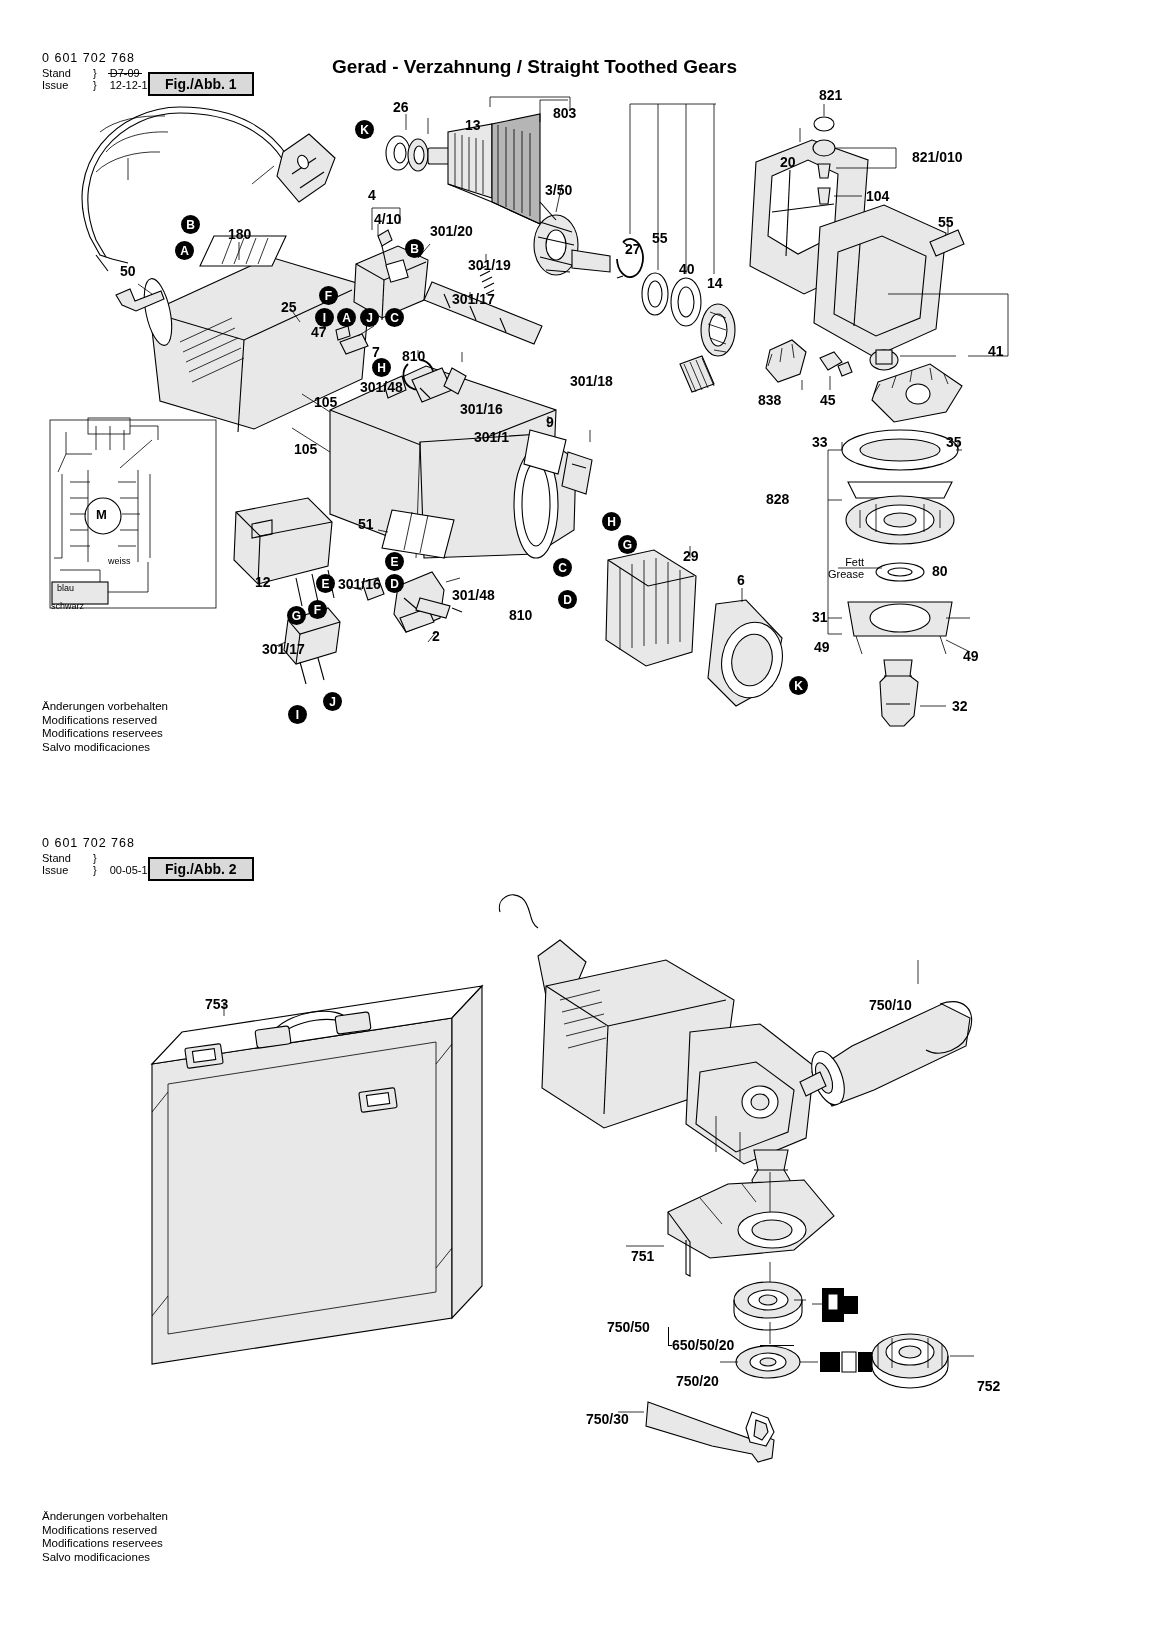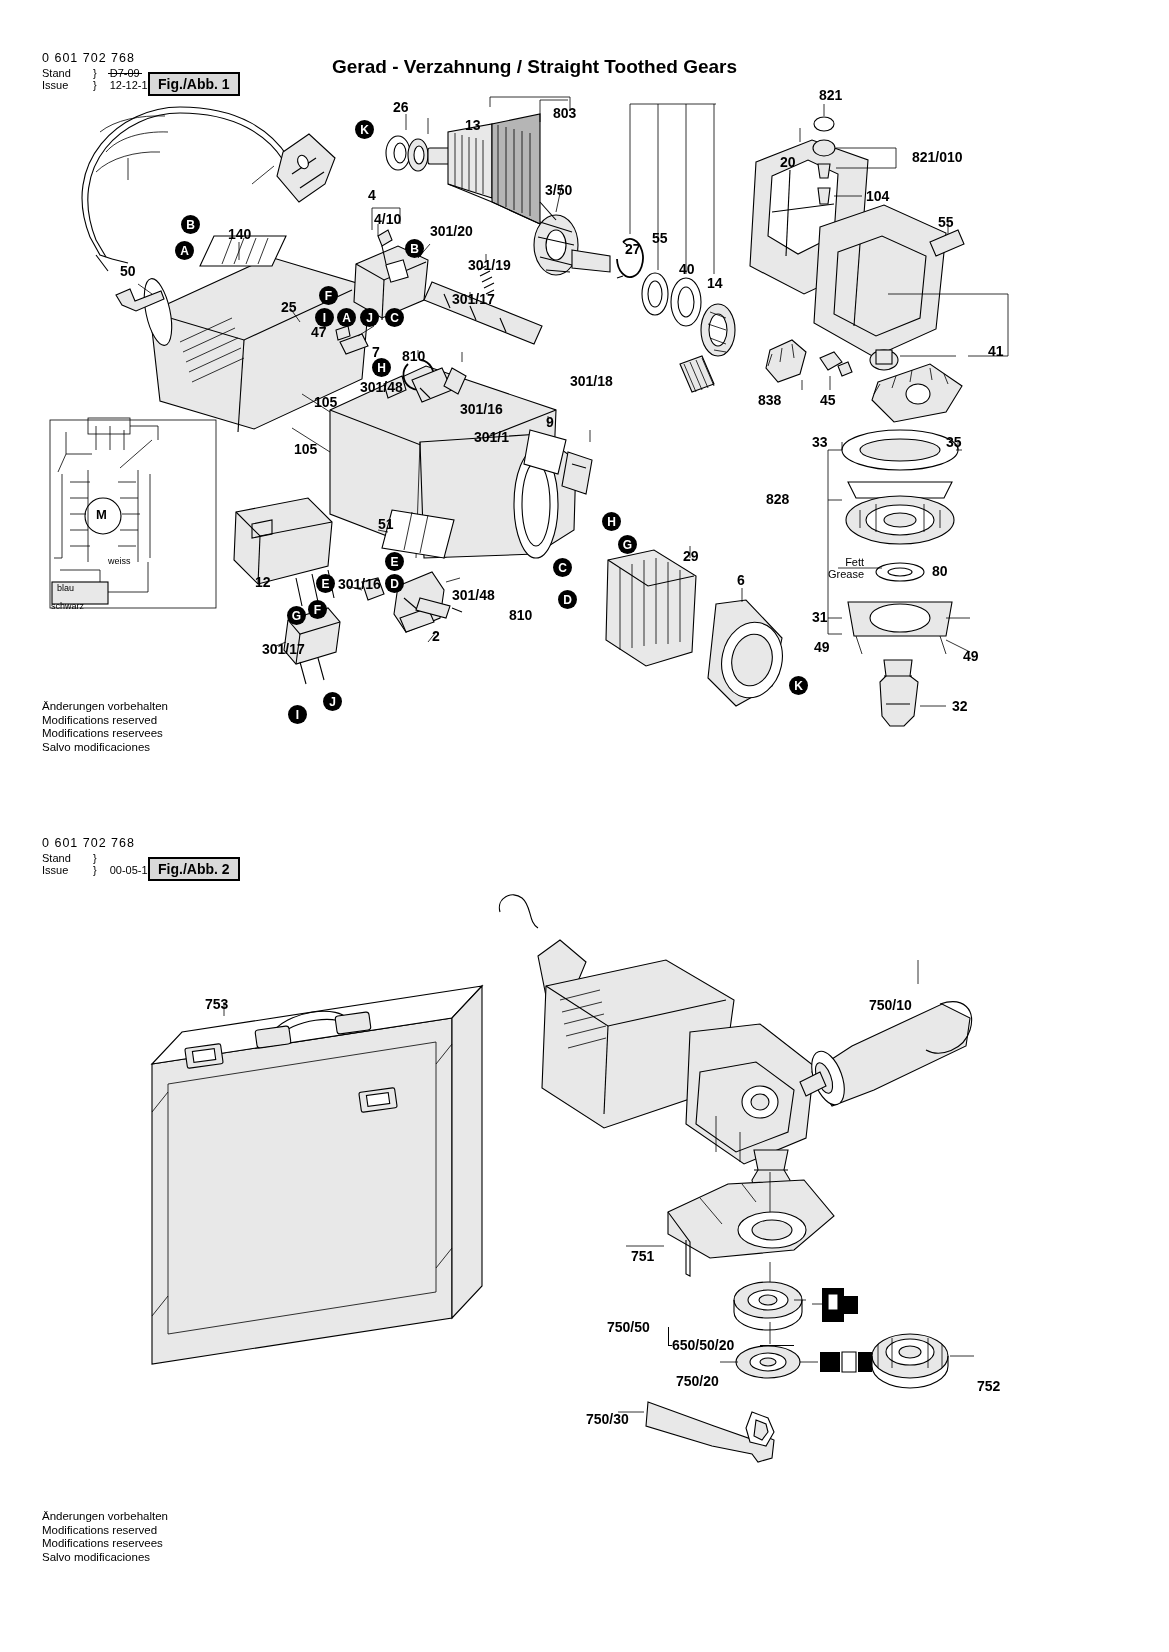--- a/index.html
+++ b/index.html
@@ -11,21 +11,21 @@
     position:relative;
     overflow:hidden;
   }
   .page{position:absolute;left:0;top:12px;width:1048px;height:1652px;}
 
   
   .lbl{position:absolute;font-size:14px;font-weight:bold;line-height:1;white-space:nowrap;}
   .meta{position:absolute;font-size:11px;line-height:12px;white-space:nowrap;}
   .title{position:absolute;font-size:19px;font-weight:bold;white-space:nowrap;}
   .figbox{position:absolute;border:2px solid #000;background:#d9d9d9;
-          font-size:14px;font-weight:bold;padding:2px 8px;white-space:nowrap;}
+          font-size:14px;font-weight:bold;padding:2px 15px;white-space:nowrap;}
   .foot{position:absolute;font-size:11.5px;line-height:13.5px;white-space:nowrap;}
 
   
   .cir{position:absolute;width:19px;height:19px;border-radius:50%;background:#000;color:#fff;
        font-size:12px;font-weight:bold;display:flex;align-items:center;justify-content:center;}
 
   
   .ln{position:absolute;background:#000;}
   .lnh{height:1px;}
   .lnv{width:1px;}
@@ -318,21 +318,21 @@
     <path class="thin" d="M62 462 l0 84 l-8 0"></path>
     <path class="thin" d="M150 462 l0 84"></path>
     <path class="thin" d="M60 558 l40 0 l0 16"></path>
     <rect class="fillg" x="52" y="570" width="56" height="22"></rect>
     <path class="thin" d="M108 580 l40 0 l0 -30"></path>
   </svg>
 
   <div class="lbl" style="left:121px;top:160px;"></div>
   <div class="lbl" style="left:237px;top:160px;"></div>
   <div class="lbl" style="left:120px;top:252px;">50</div>
-  <div class="lbl" style="left:228px;top:215px;">140</div>
+  <div class="lbl" style="left:228px;top:215px;">180</div>
   <div class="lbl" style="left:281px;top:288px;">25</div>
   <div class="lbl" style="left:314px;top:383px;">105</div>
   <div class="lbl" style="left:294px;top:430px;">105</div>
   <div class="lbl" style="left:311px;top:313px;">47</div>
   <div class="lbl" style="left:372px;top:333px;">7</div>
 
   <div class="lbl" style="left:393px;top:88px;">26</div>
   <div class="lbl" style="left:421px;top:106px;margin-left:44px;">13</div>
   <div class="lbl" style="left:553px;top:94px;">803</div>
   <div class="lbl" style="left:545px;top:171px;">3/50</div>
@@ -342,21 +342,21 @@
   <div class="lbl" style="left:430px;top:212px;">301/20</div>
   <div class="lbl" style="left:468px;top:246px;">301/19</div>
   <div class="lbl" style="left:452px;top:280px;">301/17</div>
   <div class="lbl" style="left:360px;top:368px;">301/48</div>
   <div class="lbl" style="left:402px;top:337px;">810</div>
   <div class="lbl" style="left:460px;top:390px;">301/16</div>
   <div class="lbl" style="left:474px;top:418px;">301/1</div>
   <div class="lbl" style="left:546px;top:403px;">9</div>
   <div class="lbl" style="left:570px;top:362px;">301/18</div>
 
-  <div class="lbl" style="left:358px;top:505px;margin-left:20px;">51</div>
+  <div class="lbl" style="left:358px;top:505px;">51</div>
   <div class="lbl" style="left:255px;top:563px;">12</div>
   <div class="lbl" style="left:262px;top:630px;">301/17</div>
   <div class="lbl" style="left:338px;top:565px;">301/16</div>
   <div class="lbl" style="left:452px;top:576px;">301/48</div>
   <div class="lbl" style="left:509px;top:596px;">810</div>
   <div class="lbl" style="left:432px;top:617px;">2</div>
   <div class="lbl" style="left:683px;top:537px;">29</div>
   <div class="lbl" style="left:737px;top:561px;">6</div>
 
   <div class="lbl" style="left:625px;top:230px;">27</div>

